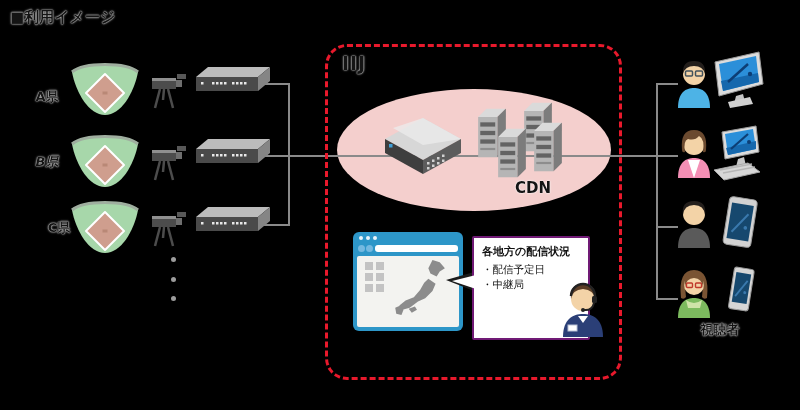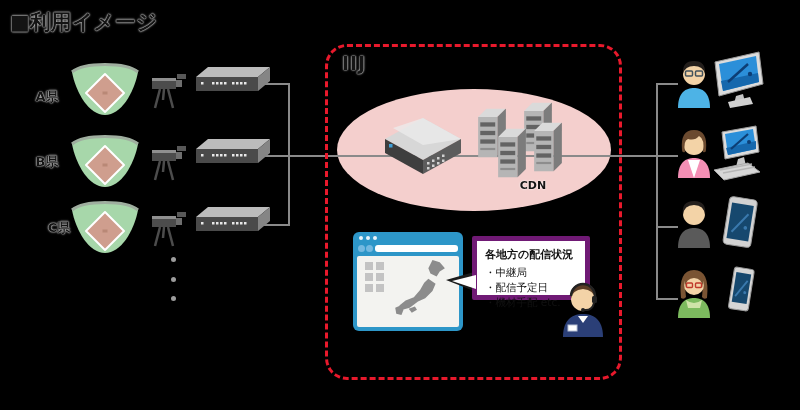--- a/index.html
+++ b/index.html
@@ -20,22 +20,22 @@
                background:#f4cfcd;border-radius:50%;z-index:1;}
   
   #browser{position:absolute;left:353px;top:232px;width:110px;height:99px;
            background:#2d96c8;border-radius:6px;z-index:4;}
   #browser .dot{position:absolute;width:4px;height:4px;border-radius:50%;background:#eaf4fa;top:4px;}
   #browser .navbtn{position:absolute;width:7px;height:7px;border-radius:50%;background:#74b9e0;top:13px;}
   #browser .urlfield{position:absolute;left:22px;right:5px;top:13px;height:7px;background:#fff;border-radius:3px;}
   #browser .content{position:absolute;left:4px;right:4px;top:24px;bottom:4px;background:#f3f3f0;border-radius:2px;}
   .gridsq{position:absolute;width:8px;height:8px;background:#c3c3c3;}
   
-  #bubble{position:absolute;left:472px;top:236px;width:118px;height:64px;background:#fff;
-          border:5px solid #701a75;border-radius:2px;z-index:4;padding:6px 6px 0 8px;box-sizing:border-box;}
+  #bubble{position:absolute;left:472px;top:236px;width:118px;height:104px;background:#fff;
+          border:2px solid #701a75;border-radius:2px;z-index:4;padding:6px 6px 0 8px;box-sizing:border-box;}
   #bubble .btitle{font-size:11px;font-weight:bold;color:#111;margin-bottom:3px;white-space:nowrap;}
   #bubble .bitem{font-size:10.5px;color:#111;line-height:15px;white-space:nowrap;}
   .tail{position:absolute;width:0;height:0;}
   #tail-border{left:446px;top:272px;border-top:8px solid transparent;border-bottom:11px solid transparent;border-right:28px solid #1a1a1a;z-index:4;}
   #tail-fill{left:452px;top:275px;border-top:6px solid transparent;border-bottom:8px solid transparent;border-right:24px solid #fff;z-index:5;}
   .dotv{position:absolute;width:5px;height:5px;border-radius:50%;background:#9c9c9c;z-index:2;}
   .lbl-s{font-size:13px;white-space:nowrap;}
   .lbl-iij{font-size:19px;letter-spacing:1px;}
   svg{display:block;}
 </style>
@@ -107,40 +107,40 @@
         <g fill="#8c8c8c">
           <path d="M45,2 l7,2 l5,6 l-5,3 l-3,5 l-6,-3 l-2,-5 z"></path>
           <path d="M41,20 l7,5 l-3,7 l-7,7 l-7,3 l-8,6 l-7,2 l-3,-4 l6,-5 l8,-3 l6,-7 l4,-7 z"></path>
           <path d="M9,48 l5,-2 l3,4 l-2,5 l-5,-1 z"></path>
           <path d="M22,49 l6,-2 l2,3 l-5,3 z"></path>
         </g>
       </symbol>
     </defs>
   </svg>
 
-  <div class="abs halo" style="left:10px;top:8px;font-size:21px;">■利用イメージ</div>
+  <div class="abs halo" style="left:10px;top:8px;font-size:15px;">■利用イメージ</div>
 
   <div class="abs halo lbl-s ctr" style="left:26px;top:88px;width:42px;">A県</div>
   <div class="abs" style="left:70px;top:59px;z-index:3;">
     <svg width="70" height="58">
         <use href="#sym-stadium"></use>
       </svg>
     </div>
   <div class="abs" style="left:150px;top:70px;z-index:3;">
     <svg width="40" height="40">
         <use href="#sym-camera"></use>
       </svg>
     </div>
   <div class="abs" style="left:196px;top:67px;z-index:3;">
     <svg width="74" height="27">
         <use href="#sym-encoder"></use>
       </svg>
     </div>
 
-  <div class="abs halo lbl-s ctr" style="left:26px;top:153px;width:42px;">B県</div>
+  <div class="abs halo lbl-s ctr" style="left:26px;top:153px;width:42px;font-style:italic;">B県</div>
   <div class="abs" style="left:70px;top:131px;z-index:3;">
     <svg width="70" height="58">
         <use href="#sym-stadium"></use>
       </svg>
     </div>
   <div class="abs" style="left:150px;top:142px;z-index:3;">
     <svg width="40" height="40">
         <use href="#sym-camera"></use>
       </svg>
     </div>
@@ -199,21 +199,21 @@
     <svg class="abs" style="left:48px;top:2px;" width="32" height="50" viewBox="0 0 30 46">
         <use href="#sym-server"></use>
       </svg>
     <svg class="abs" style="left:22px;top:28px;" width="32" height="50" viewBox="0 0 30 46">
         <use href="#sym-server"></use>
       </svg>
     <svg class="abs" style="left:58px;top:22px;" width="32" height="50" viewBox="0 0 30 46">
         <use href="#sym-server"></use>
       </svg>
   </div>
-  <div class="abs halo ctr" style="left:493px;top:179px;width:80px;font-size:11px;z-index:3;">CDN</div>
+  <div class="abs halo ctr" style="left:493px;top:179px;width:80px;font-size:15px;z-index:3;">CDN</div>
 
   <div id="browser">
     <div class="dot" style="left:6px;"></div>
       <div class="dot" style="left:13px;"></div>
       <div class="dot" style="left:20px;"></div>
     <div class="navbtn" style="left:5px;"></div>
     <div class="navbtn" style="left:13px;"></div>
     <div class="urlfield"></div>
     <div class="content">
       <div class="gridsq" style="left:8px;top:6px;"></div>
@@ -225,23 +225,22 @@
       <svg class="abs" style="left:28px;top:2px;" width="66" height="60" viewBox="0 0 62 58">
           <use href="#sym-japan"></use>
         </svg>
     </div>
   </div>
 
   <div class="tail" id="tail-border"></div>
   <div class="tail" id="tail-fill"></div>
   <div id="bubble">
     <div class="btitle">各地方の配信状況</div>
+    <div class="bitem">・配信予定日</div>
     <div class="bitem">・中継局</div>
-    <div class="bitem">・配信予定日</div>
-    <div class="bitem">・機材手配 etc.</div>
   </div>
 
   <div class="abs" style="left:559px;top:279px;z-index:7;">
     <svg width="48" height="58" viewBox="0 0 48 58">
       <path d="M4,58 C4,40 14,35 24,35 C34,35 44,40 44,58 Z" fill="#2b3f77"></path>
       <path d="M19,37 l5,7 l5,-7 z" fill="#ffffff"></path>
       <circle cx="24" cy="20" r="12" fill="#f3d3a7"></circle>
       <path d="M12,20 Q10,5 24,5 Q38,5 36,20 Q35,11 24,10 Q13,11 12,20 Z" fill="#5b3d26"></path>
       <path d="M12,17 A12,12 0 0 1 36,17" stroke="#222" stroke-width="2.5" fill="none"></path>
       <rect x="33" y="17" width="5" height="7" rx="1.5" fill="#222"></rect>
@@ -327,14 +326,15 @@
     <svg width="34" height="54" viewBox="0 0 34 54">
       <g transform="rotate(9 17 27)">
         <rect x="7" y="4" width="20" height="42" rx="3" fill="#d6d6d6" stroke="#9a9a9a" stroke-width="1"></rect>
         <rect x="9.5" y="9" width="15" height="30" fill="#16486e"></rect>
         <line x1="12" y1="33" x2="22" y2="16" stroke="#3a79ad" stroke-width="1.8"></line>
         <circle cx="21" cy="28" r="1.5" fill="#3a79ad"></circle>
       </g>
     </svg>
   </div>
 
+  <div class="abs halo ctr lbl-s" style="left:672px;top:321px;width:96px;">視聴者</div>
 
 </div>
 
 </body></html>

